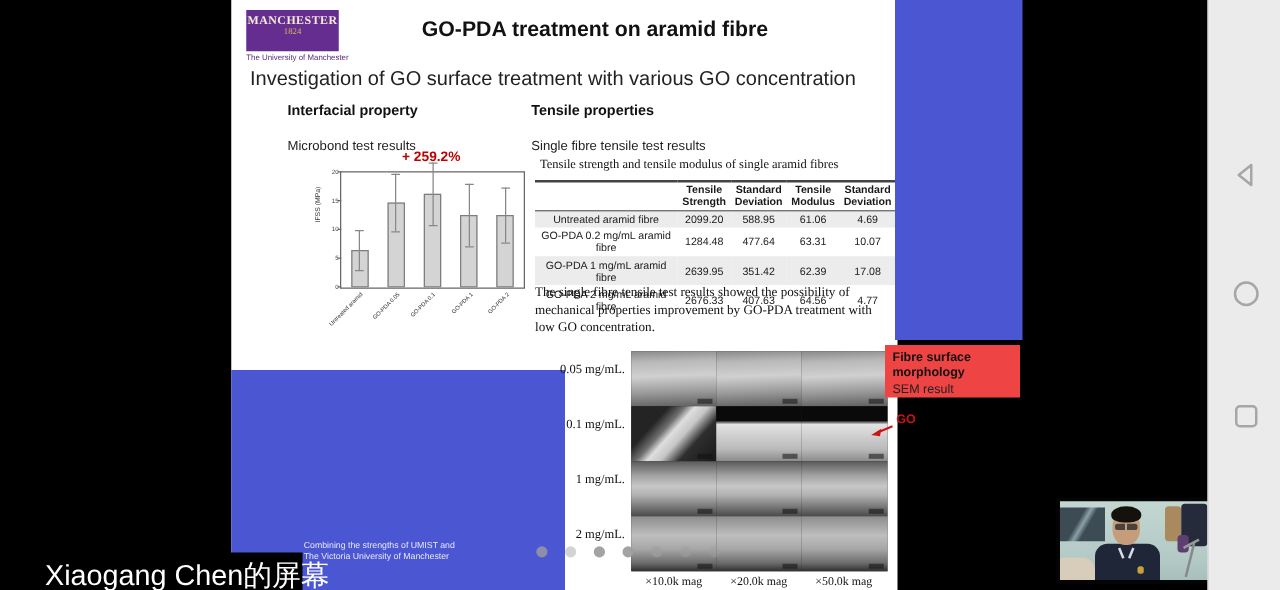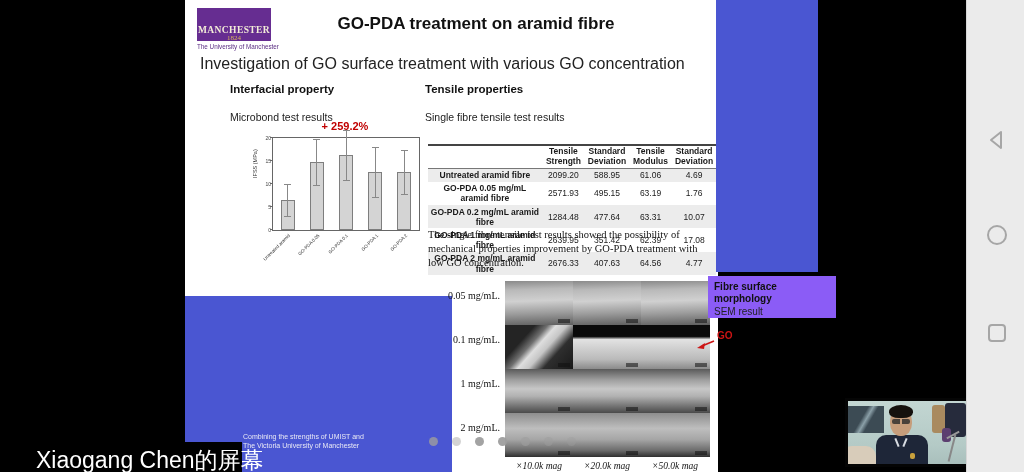--- a/index.html
+++ b/index.html
@@ -8,21 +8,21 @@
   .abs{position:absolute;}
 
   
   #slide-bg{left:185px;top:0;width:533px;height:472px;background:#ffffff;}
   #blue-strip{left:716px;top:0;width:102px;height:272px;background:#4a56d2;}
   #blue-box{left:185px;top:296px;width:267px;height:176px;background:#4a56d2;}
 
   
   #logo{left:197px;top:8px;width:78px;}
   #logo-badge{width:74px;height:33px;background:#662d91;color:#fff;text-align:center;
-    font-family:"Liberation Serif",serif;padding-top:17px;box-sizing:border-box;}
+    font-family:"Liberation Serif",serif;padding-top:4px;box-sizing:border-box;}
   #logo-line1{font-size:9.5px;letter-spacing:.4px;color:#f3ecd8;font-weight:bold;}
   #logo-line2{font-size:7px;color:#d9b65c;margin-top:-1px;}
   #logo-caption{font-size:6.3px;color:#5a2d82;margin-top:2px;white-space:nowrap;}
 
   #slide-title{left:308px;top:14px;width:336px;text-align:center;font-size:17px;font-weight:bold;color:#111;}
   #slide-subtitle{left:200px;top:55px;font-size:16px;color:#222;}
 
   .sec-head{font-size:11.5px;font-weight:bold;color:#111;}
   .sec-sub{font-size:10.5px;color:#222;margin-top:16px;}
   #sec-interfacial{left:230px;top:83px;}
@@ -44,48 +44,48 @@
     transform:rotate(-90deg);transform-origin:0 0;white-space:nowrap;}
 
   
   #tbl-caption{left:432px;top:126px;font-family:"Liberation Serif",serif;font-size:10px;color:#111;}
   #tbl-wrap{left:428px;top:144px;width:288px;}
   table{border-collapse:collapse;font-size:8.5px;color:#1a1a1a;width:288px;}
   thead th{font-weight:bold;border-top:2px solid #444;border-bottom:1px solid #777;
     padding:1px 2px;line-height:1.15;width:40px;}
   thead th:first-child{width:120px;}
   tbody td{padding:1.5px 2px;text-align:center;line-height:1.2;}
-  tbody td.lbl{font-weight:bold;}
+  tbody td.lbl{font-weight:normal;}
   tbody tr:nth-child(odd){background:#ececec;}
   #summary{left:428px;top:228px;width:282px;font-family:"Liberation Serif",serif;
     font-size:10.5px;line-height:1.32;color:#111;}
 
   
   #sem-rows{left:420px;top:281px;width:80px;height:176px;}
   .sem-row-label{position:absolute;right:0;width:80px;text-align:right;
     font-family:"Liberation Serif",serif;font-size:10px;color:#111;}
   #sem-grid{left:505px;top:281px;width:205px;height:176px;display:grid;
     grid-template-columns:68px 68px 69px;grid-template-rows:44px 44px 44px 44px;background:#222;}
   .sem-cell{position:relative;}
   .sem-cell::after{content:"";position:absolute;right:3px;bottom:2px;width:12px;height:4px;background:#111;opacity:.55;}
   .g-r1{background:linear-gradient(178deg,#8a8a8a 0%,#b9b9b9 20%,#d0d0d0 45%,#9c9c9c 72%,#5f5f5f 100%);}
   .g-r2a{background:linear-gradient(132deg,#242424 28%,#6f6f6f 40%,#dedede 48%,#c6c6c6 58%,#2e2e2e 72%,#191919 100%);}
   .g-r2b{background:linear-gradient(180deg,#0a0a0a 0%,#0a0a0a 26%,#e2e2e2 33%,#cecece 55%,#bababa 78%,#8b8b8b 100%);}
   .g-r3{background:linear-gradient(180deg,#5a5a5a 0%,#9f9f9f 25%,#c7c7c7 45%,#b1b1b1 62%,#6f6f6f 86%,#4a4a4a 100%);}
   .g-r4{background:linear-gradient(180deg,#8d8d8d 0%,#bebebe 35%,#a6a6a6 60%,#6c6c6c 85%,#2f2f2f 100%);}
   #sem-cols{left:505px;top:455px;width:206px;}
   .sem-col-label{display:inline-block;width:68px;text-align:center;
-    font-family:"Liberation Serif",serif;font-size:9.5px;color:#111;font-style:italic;}
+    font-family:"Liberation Serif",serif;font-size:9.5px;color:#111;}
 
   
   #go-label{left:717px;top:330px;color:#cc1414;font-size:10px;font-weight:bold;}
   #go-arrow{left:695px;top:338px;}
 
   
-  #morph-box{left:708px;top:276px;width:128px;height:42px;background:#8b5cf6;
+  #morph-box{left:708px;top:276px;width:108px;height:42px;background:#ef4444;
     padding:5px 0 0 6px;box-sizing:border-box;}
   #morph-head{font-size:10px;font-weight:bold;color:#111;line-height:1.2;}
   #morph-sub{font-size:10px;color:#222;margin-top:1px;}
 
   
   #footer-text{left:243px;top:432px;font-size:7px;line-height:1.35;color:#e8e8f5;}
 
   
   .dot{position:absolute;top:437px;width:9px;height:9px;border-radius:50%;background:#9e9e9e;}
 
@@ -183,45 +183,39 @@
         <div class="err-c" style="left: 98.7px; top: 59.34px;"></div>
         <div class="xlab" style="right: 43.8px; top: 95px;">GO-PDA 1</div>
         <div class="bar" style="left: 124.4px; height: 57.96px;"></div>
         <div class="err-v" style="left: 130.9px; top: 11.96px; height: 44.16px;"></div>
         <div class="err-c" style="left: 127.9px; top: 11.96px;"></div>
         <div class="err-c" style="left: 127.9px; top: 56.12px;"></div>
         <div class="xlab" style="right: 14.6px; top: 95px;">GO-PDA 2</div>
       </div>
   </div>
 
+  <div class="abs" id="tbl-caption">Tensile strength and tensile modulus of single aramid fibres</div>
   <div class="abs" id="tbl-wrap">
     <table>
       <thead>
           <tr>
             <th></th>
             <th>Tensile Strength</th>
             <th>Standard Deviation</th>
             <th>Tensile Modulus</th>
             <th>Standard Deviation</th>
           </tr>
         </thead>
       <tbody>
           <tr>
             <td class="lbl">Untreated aramid fibre</td>
             <td>2099.20</td>
             <td>588.95</td>
             <td>61.06</td>
             <td>4.69</td>
-          </tr>
-          <tr>
-            <td class="lbl">GO-PDA 0.05 mg/mL aramid fibre</td>
-            <td>2571.93</td>
-            <td>495.15</td>
-            <td>63.19</td>
-            <td>1.76</td>
           </tr>
           <tr>
             <td class="lbl">GO-PDA 0.2 mg/mL aramid fibre</td>
             <td>1284.48</td>
             <td>477.64</td>
             <td>63.31</td>
             <td>10.07</td>
           </tr>
           <tr>
             <td class="lbl">GO-PDA 1 mg/mL aramid fibre</td>

